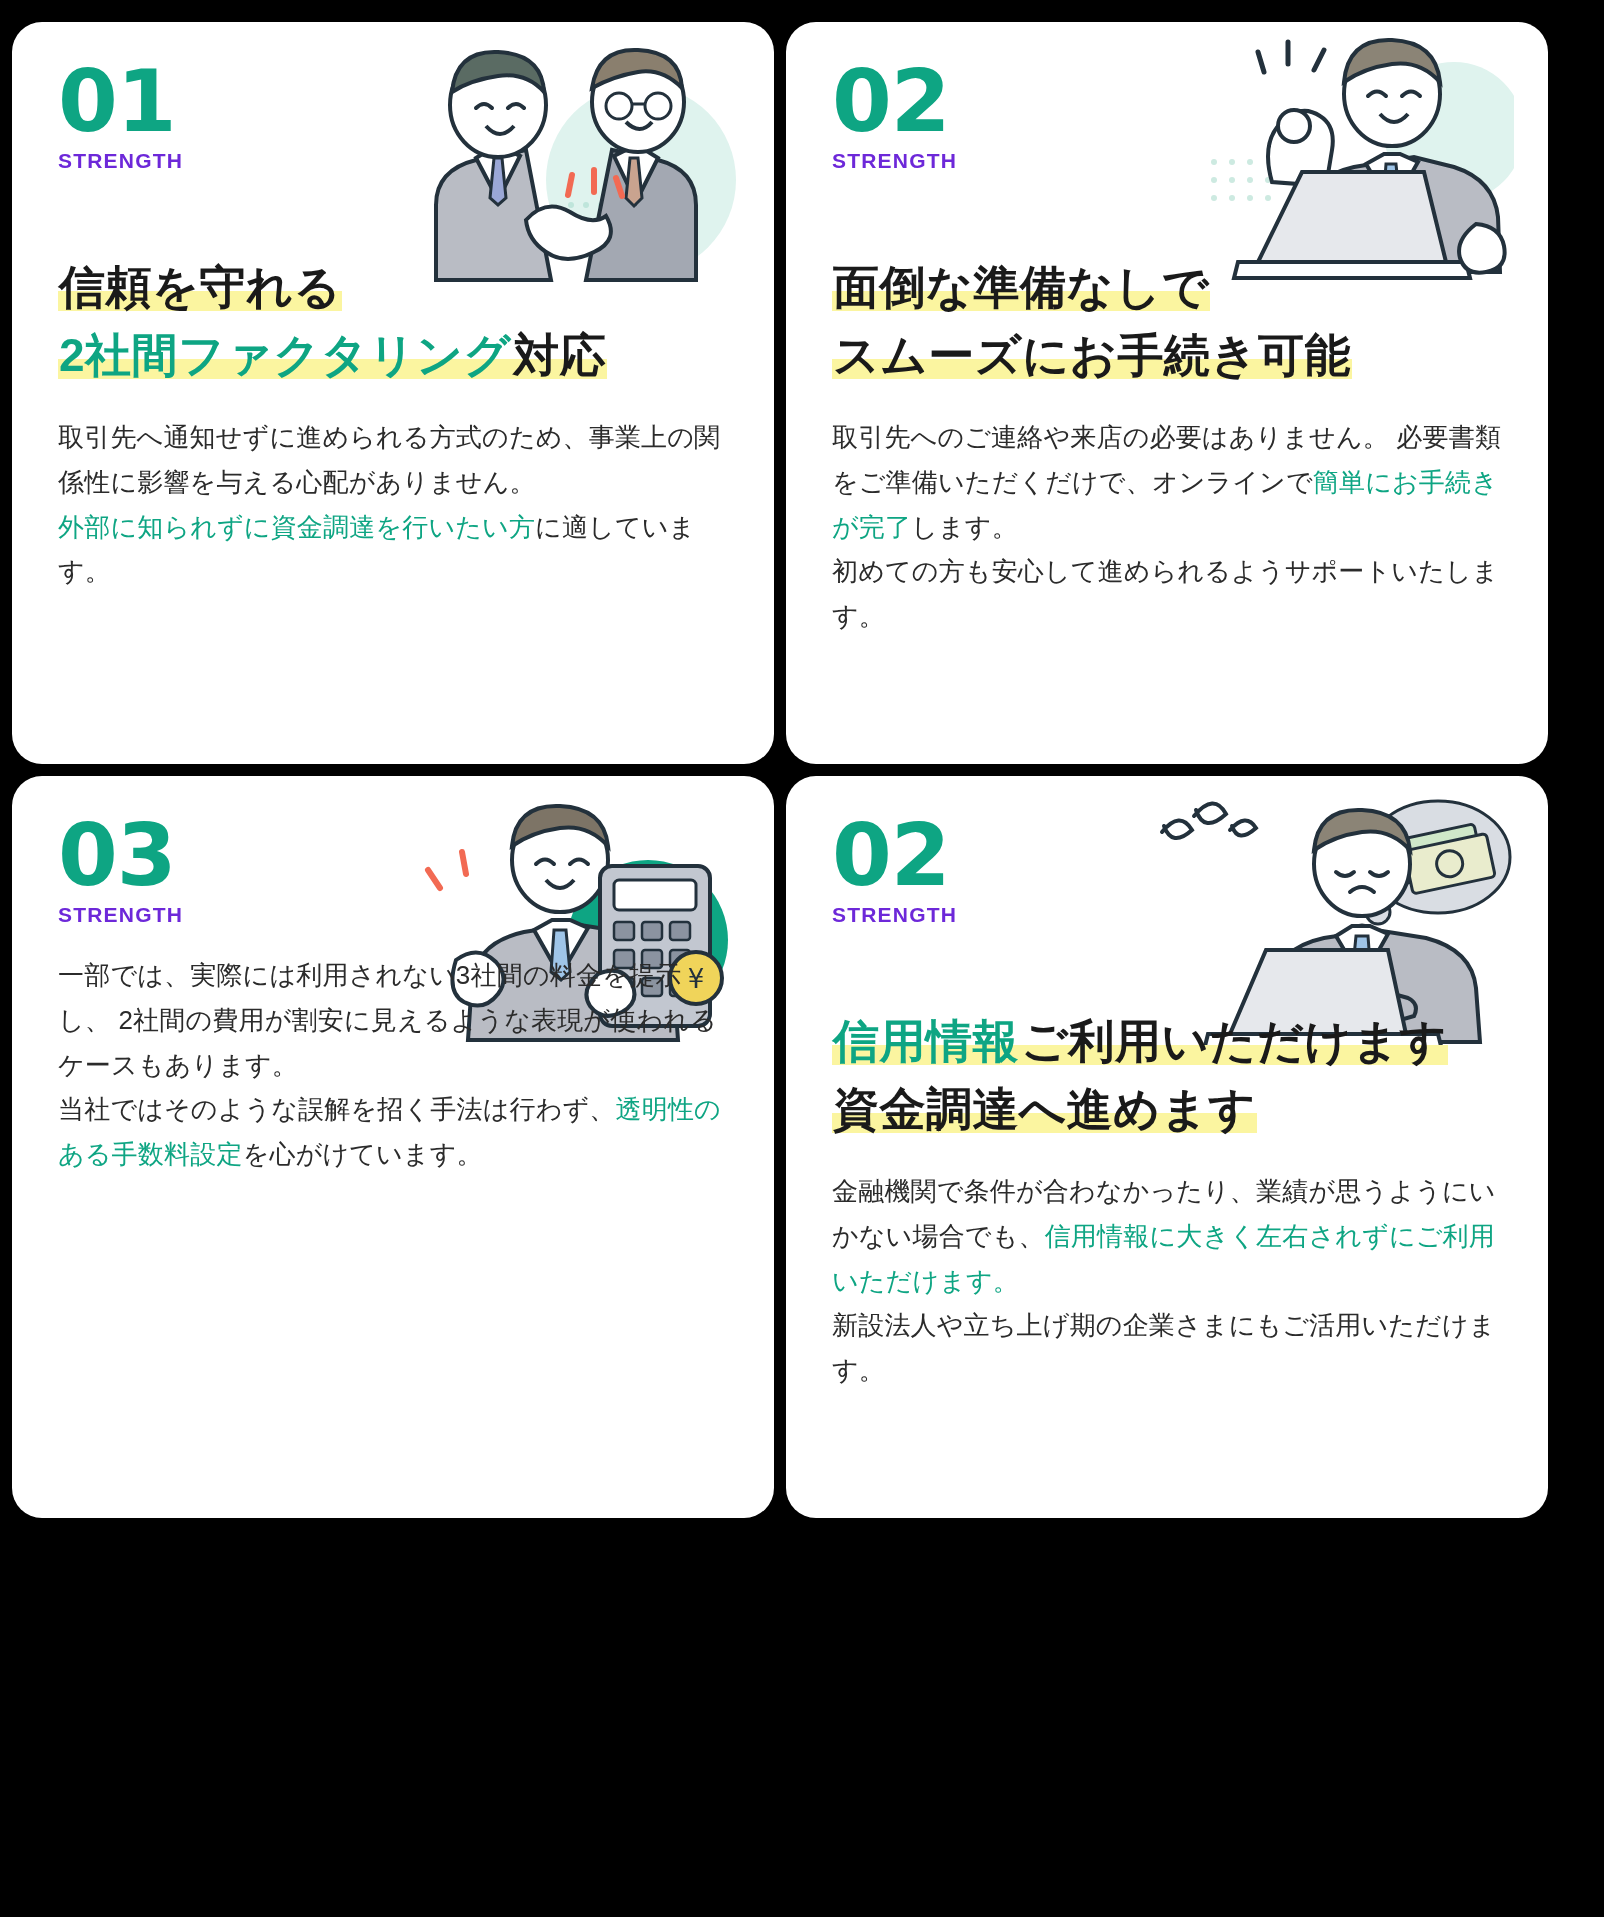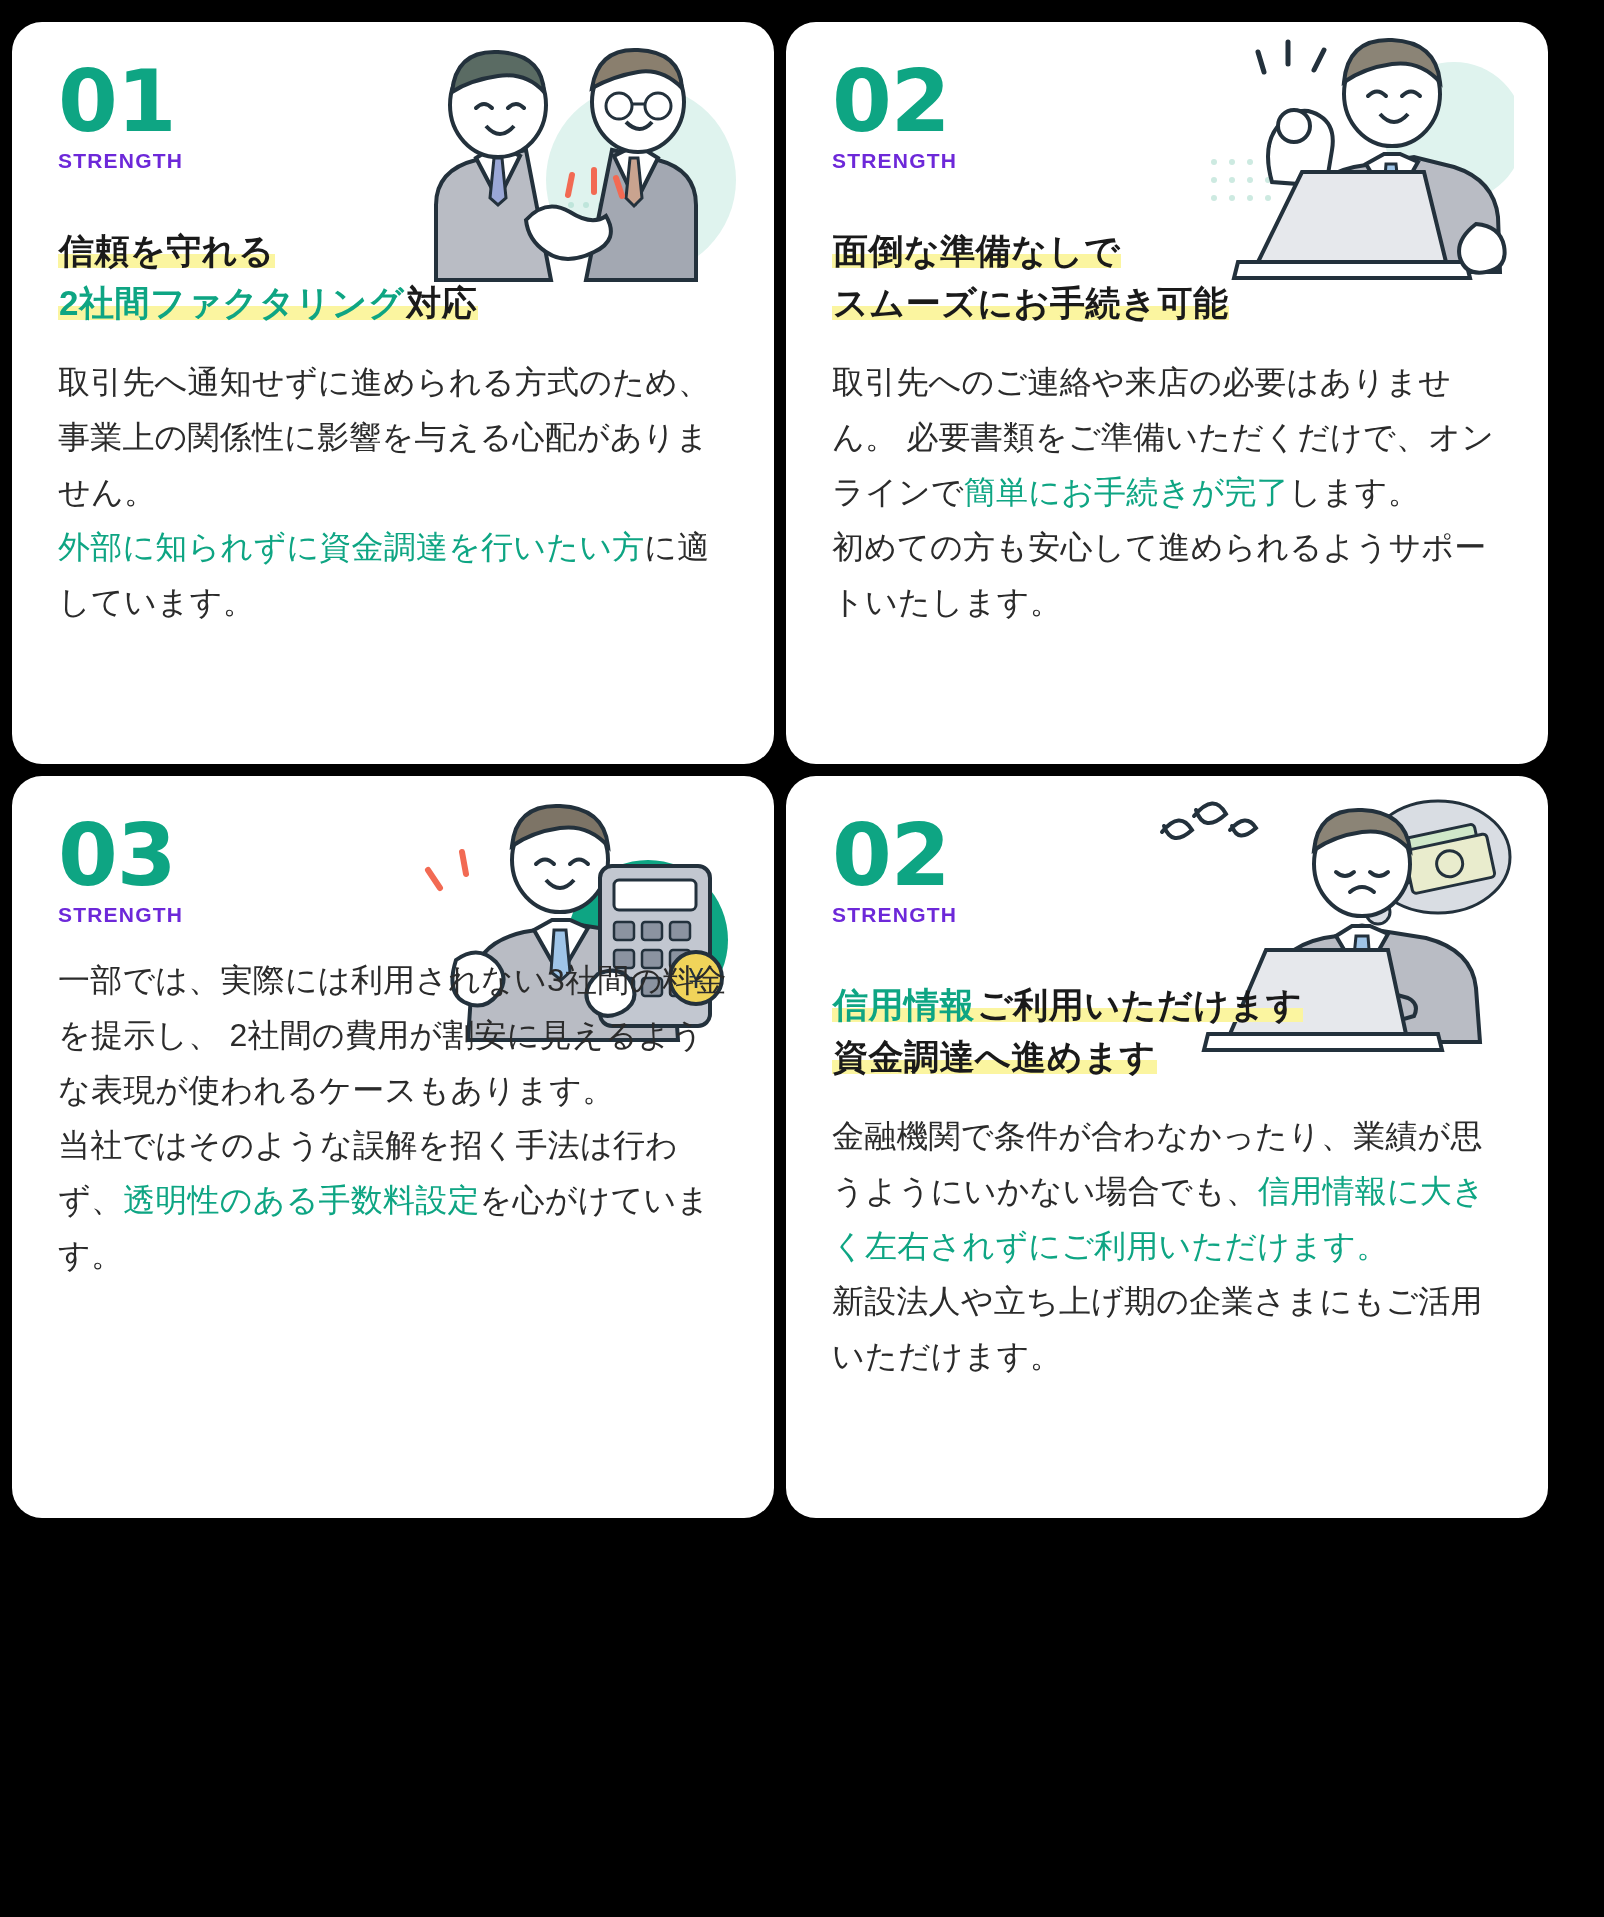--- a/index.html
+++ b/index.html
@@ -57,39 +57,39 @@
     font-family: "Liberation Sans", sans-serif;
     font-weight: 700;
     font-size: 21px;
     letter-spacing: 1.2px;
     color: #6d28d9;
     margin-top: 8px;
   }
   .headline {
     position: relative;
     z-index: 3;
-    margin-top: 52px;
-    font-size: 35px;
+    margin-top: 80px;
+    font-size: 46px;
     font-weight: 700;
     line-height: 1.48;
     color: #1a1a1a;
     letter-spacing: 0.5px;
   }
   .headline .hl {
     background: linear-gradient(transparent 58%, #fbf5a0 58%, #fbf5a0 96%, transparent 96%);
     padding: 0 1px;
   }
   .headline .teal {
     color: #0ea583;
   }
   .body {
     position: relative;
     z-index: 3;
     margin-top: 26px;
-    font-size: 32px;
+    font-size: 26px;
     line-height: 1.72;
     color: #2b2b2b;
     letter-spacing: 0.2px;
   }
   .body .teal {
     color: #0ea583;
   }
   .art {
     position: absolute;
     z-index: 2;

